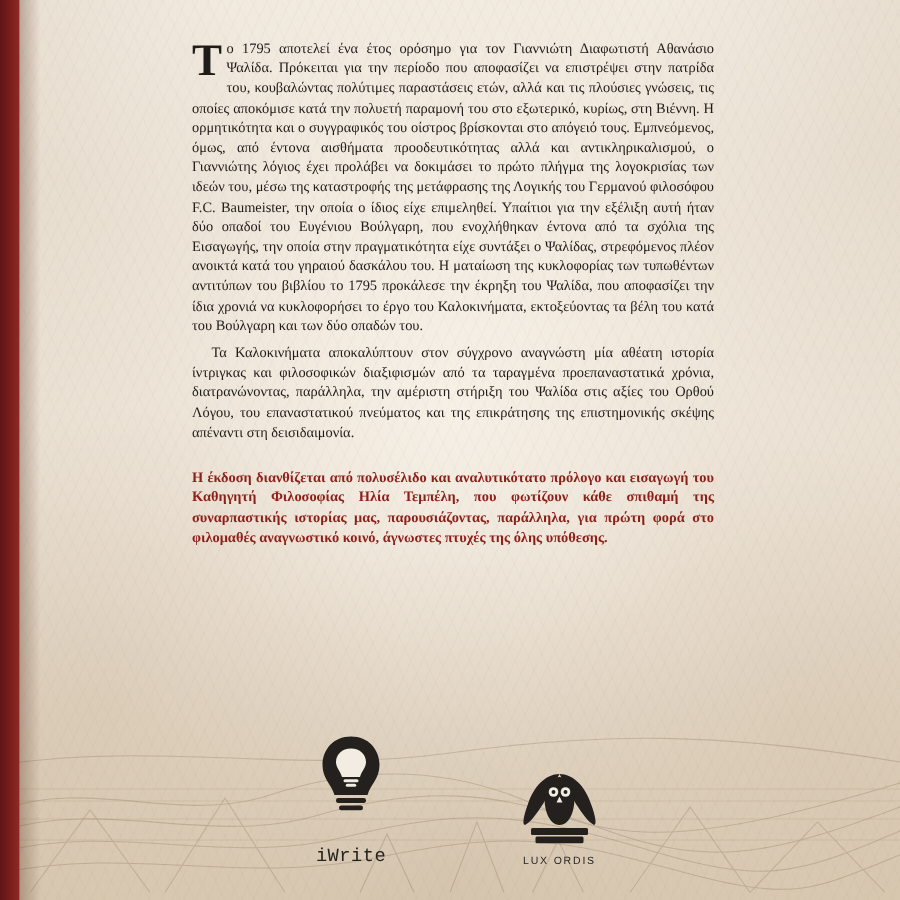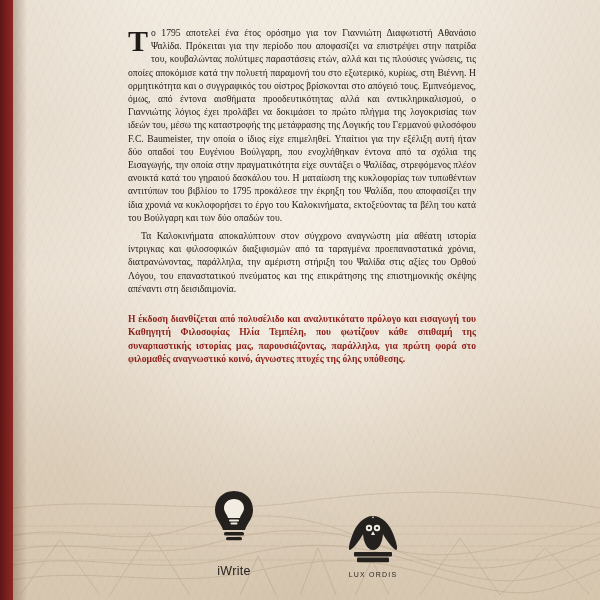--- a/index.html
+++ b/index.html
@@ -131,21 +131,21 @@
   }
   .logo {
     position: absolute;
     text-align: center;
     color: #23201d;
   }
   .logo-iwrite { left: 58px; bottom: 0; width: 96px; }
   .logo-lux { left: 190px; bottom: 0; width: 110px; }
 
   .logo-caption {
-    font-family: Liberation Sans, sans-serif;
+    font-family: Liberation Mono, monospace;
     font-size: 12.5px;
     letter-spacing: 0.3px;
     color: #26221f;
     margin-top: 20px;
   }
   .logo-caption-small {
     font-family: "Liberation Sans", sans-serif;
     font-size: 7px;
     letter-spacing: 1.2px;
     color: #2a2623;

